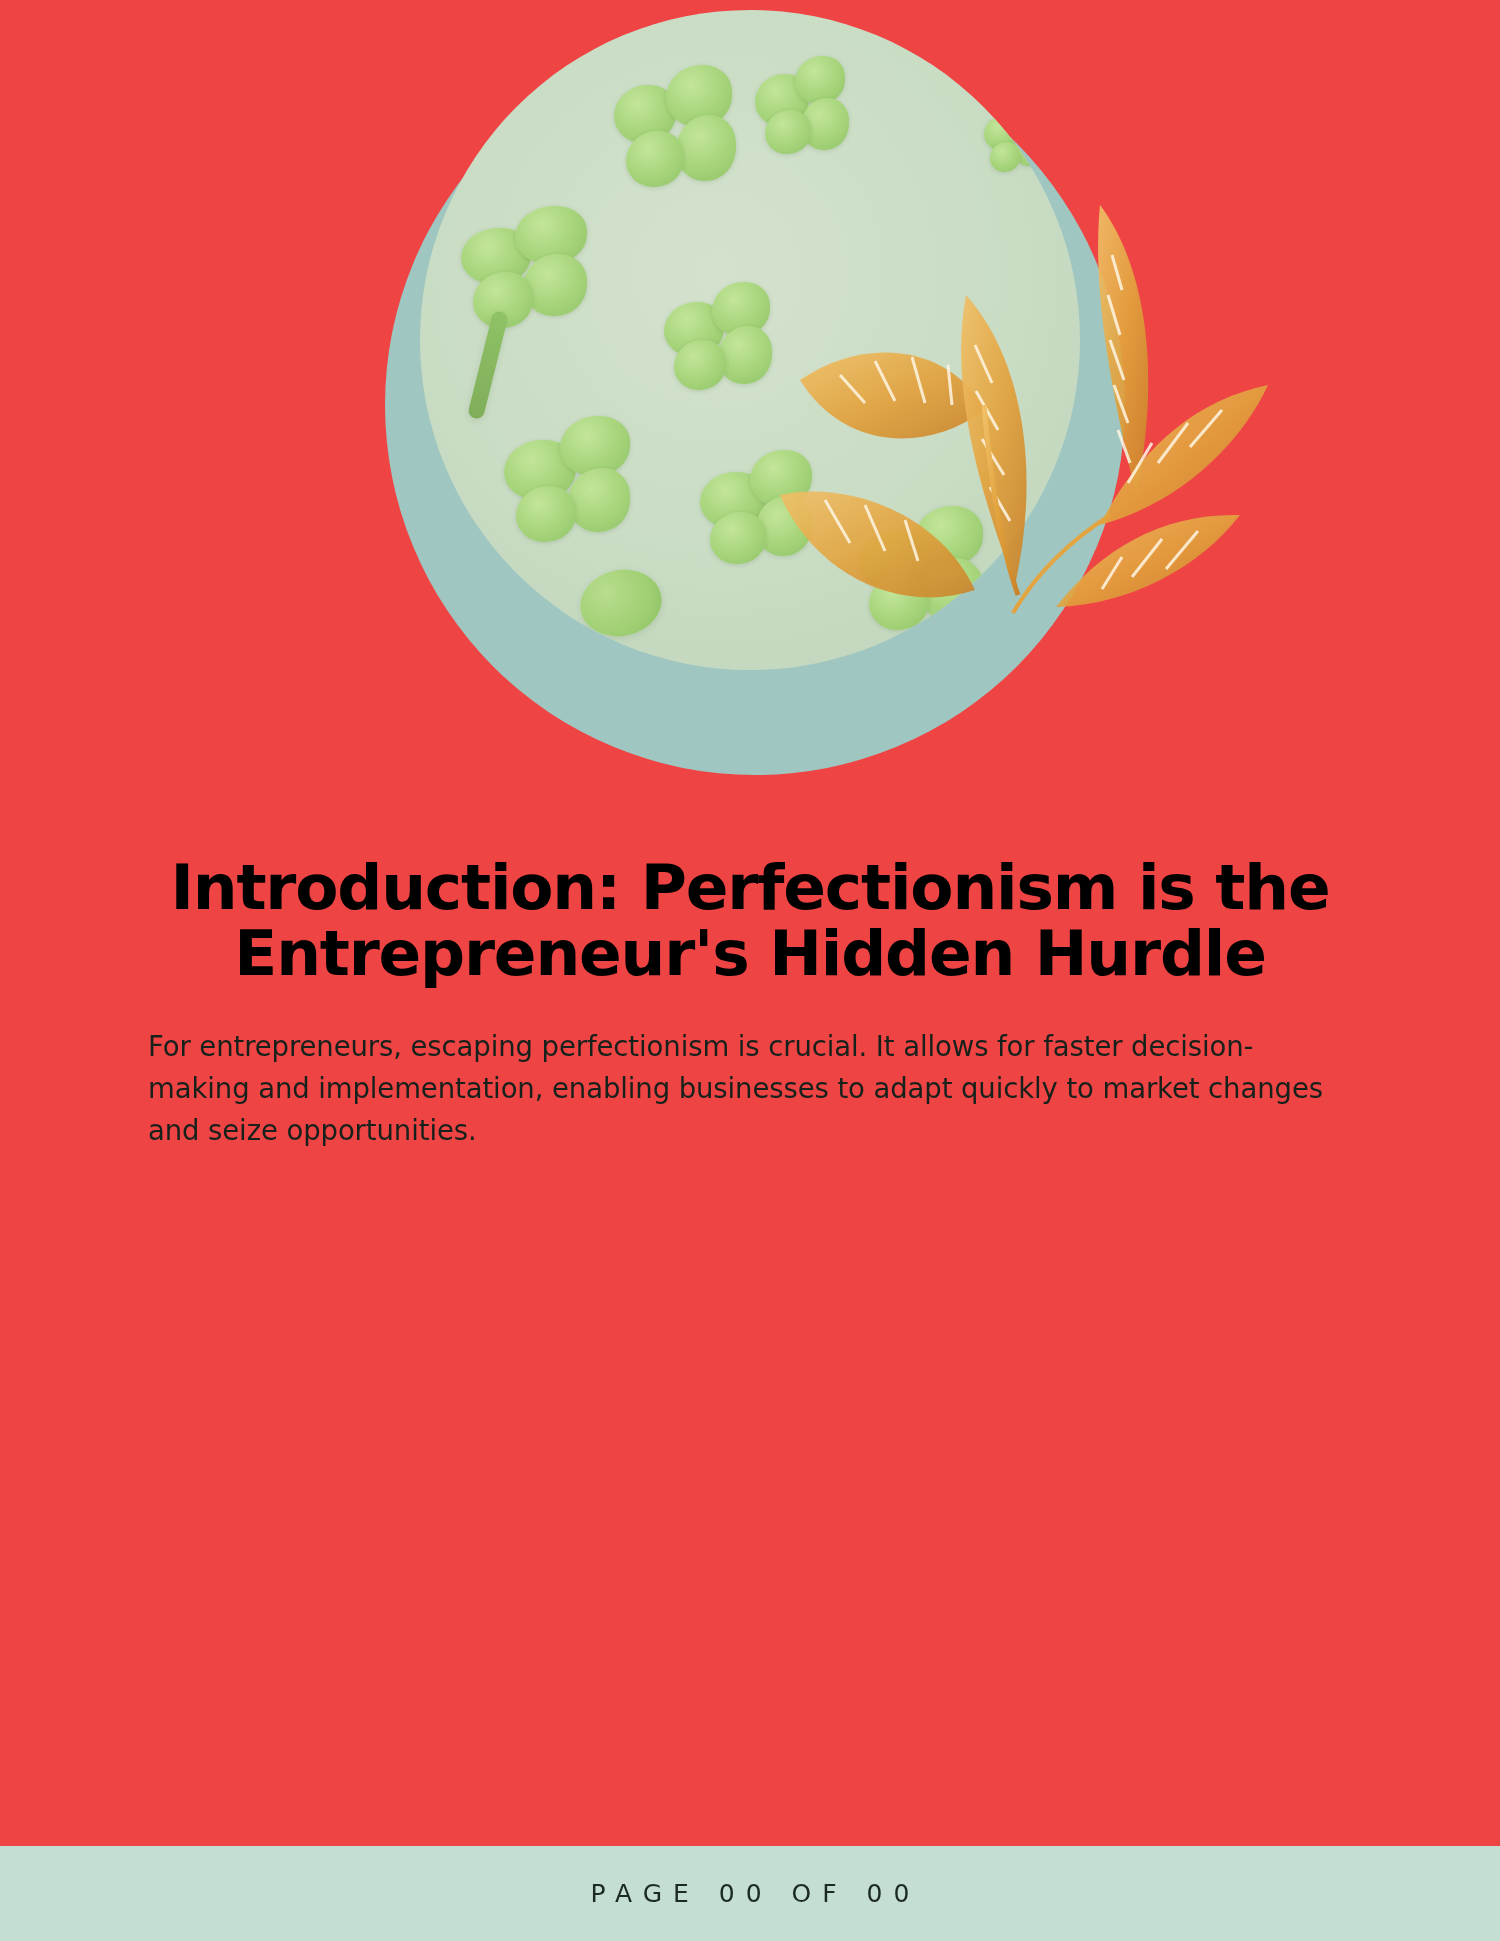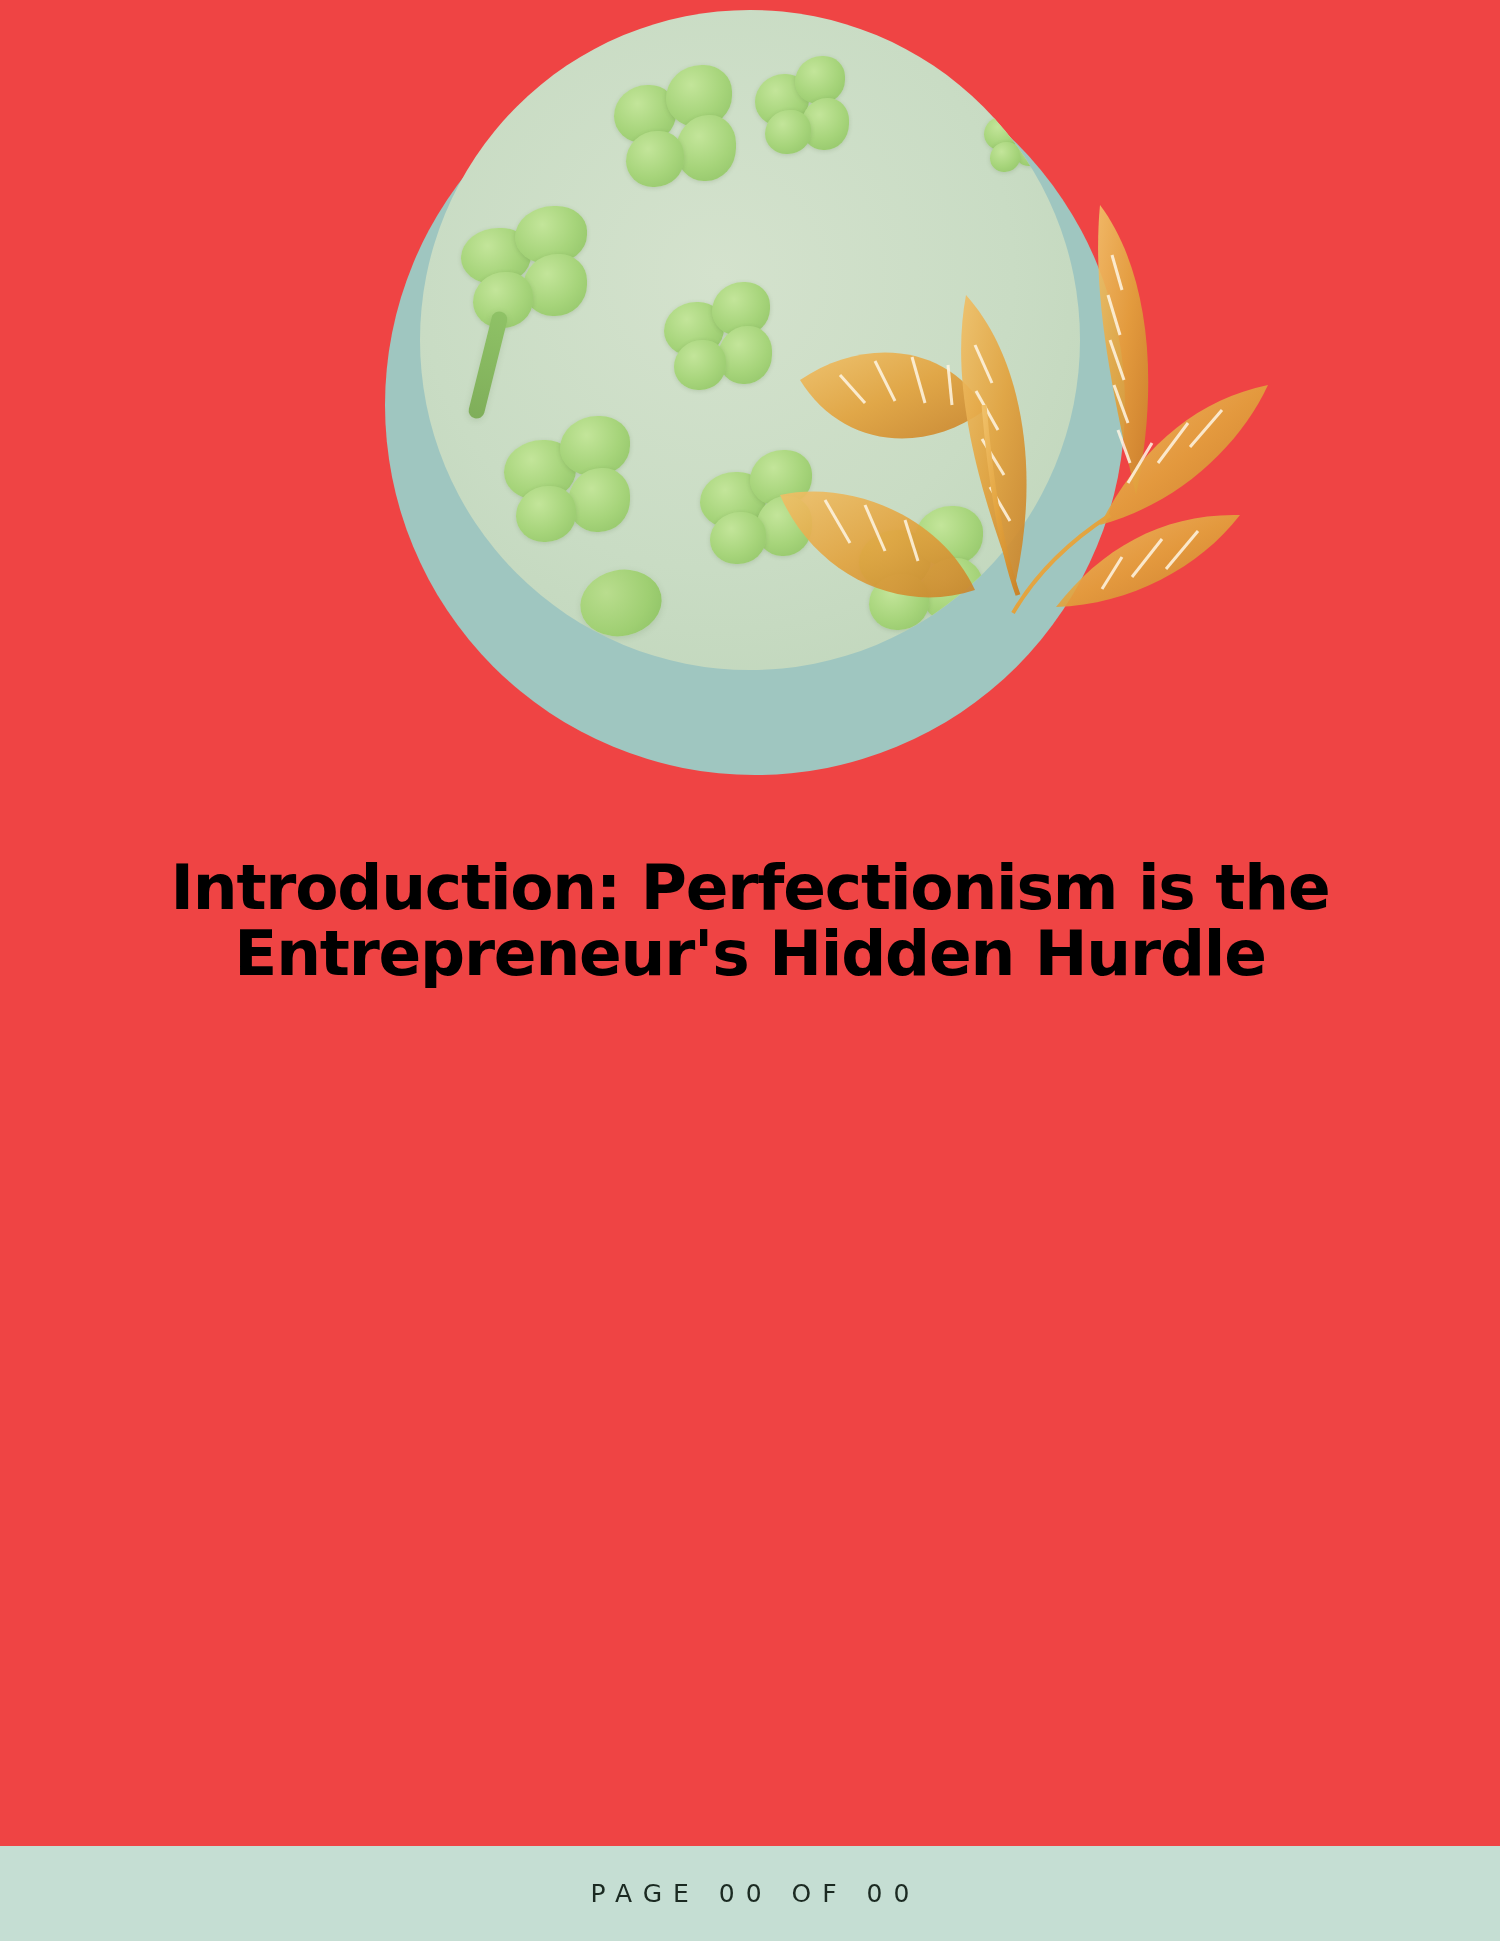--- a/index.html
+++ b/index.html
@@ -256,19 +256,20 @@
         </g>
 
         <path d="M248 400 C230 350 220 280 214 210" stroke="url(#g1)" stroke-width="5"></path>
         <path d="M243 418 C265 380 300 346 340 320" stroke="url(#g1)" stroke-width="4"></path>
       </g>
     </svg>
   </div>
 
   <div class="content">
     <h1 class="title">Introduction: Perfectionism is the Entrepreneur's Hidden Hurdle</h1>
+    <p class="paragraph">For entrepreneurs, escaping perfectionism is crucial. It allows for faster decision-making and implementation, enabling businesses to adapt quickly to market changes and seize opportunities.</p>
   </div>
 
   <div class="footer">
     <span class="footer-text">PAGE 00 OF 00</span>
   </div>
 
 </div>
 
 </body></html>

